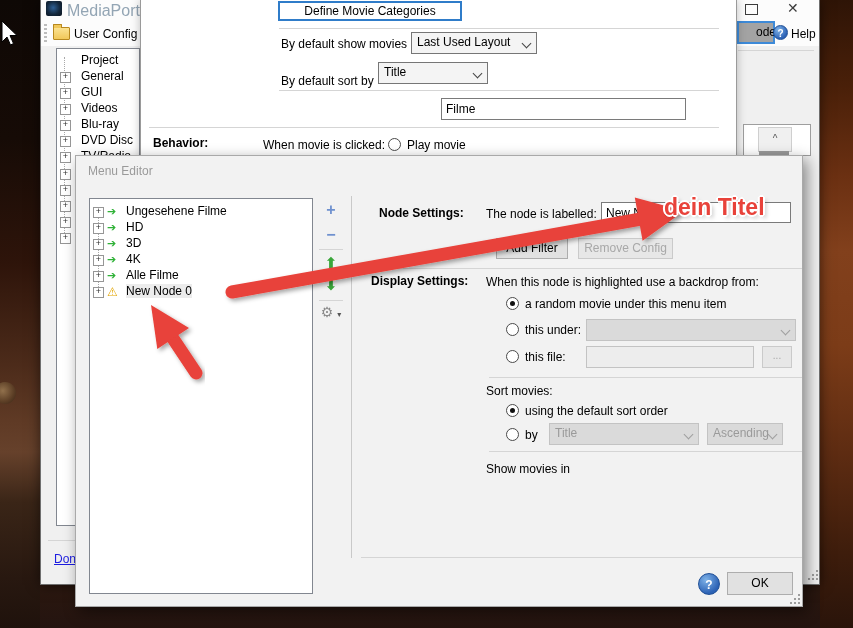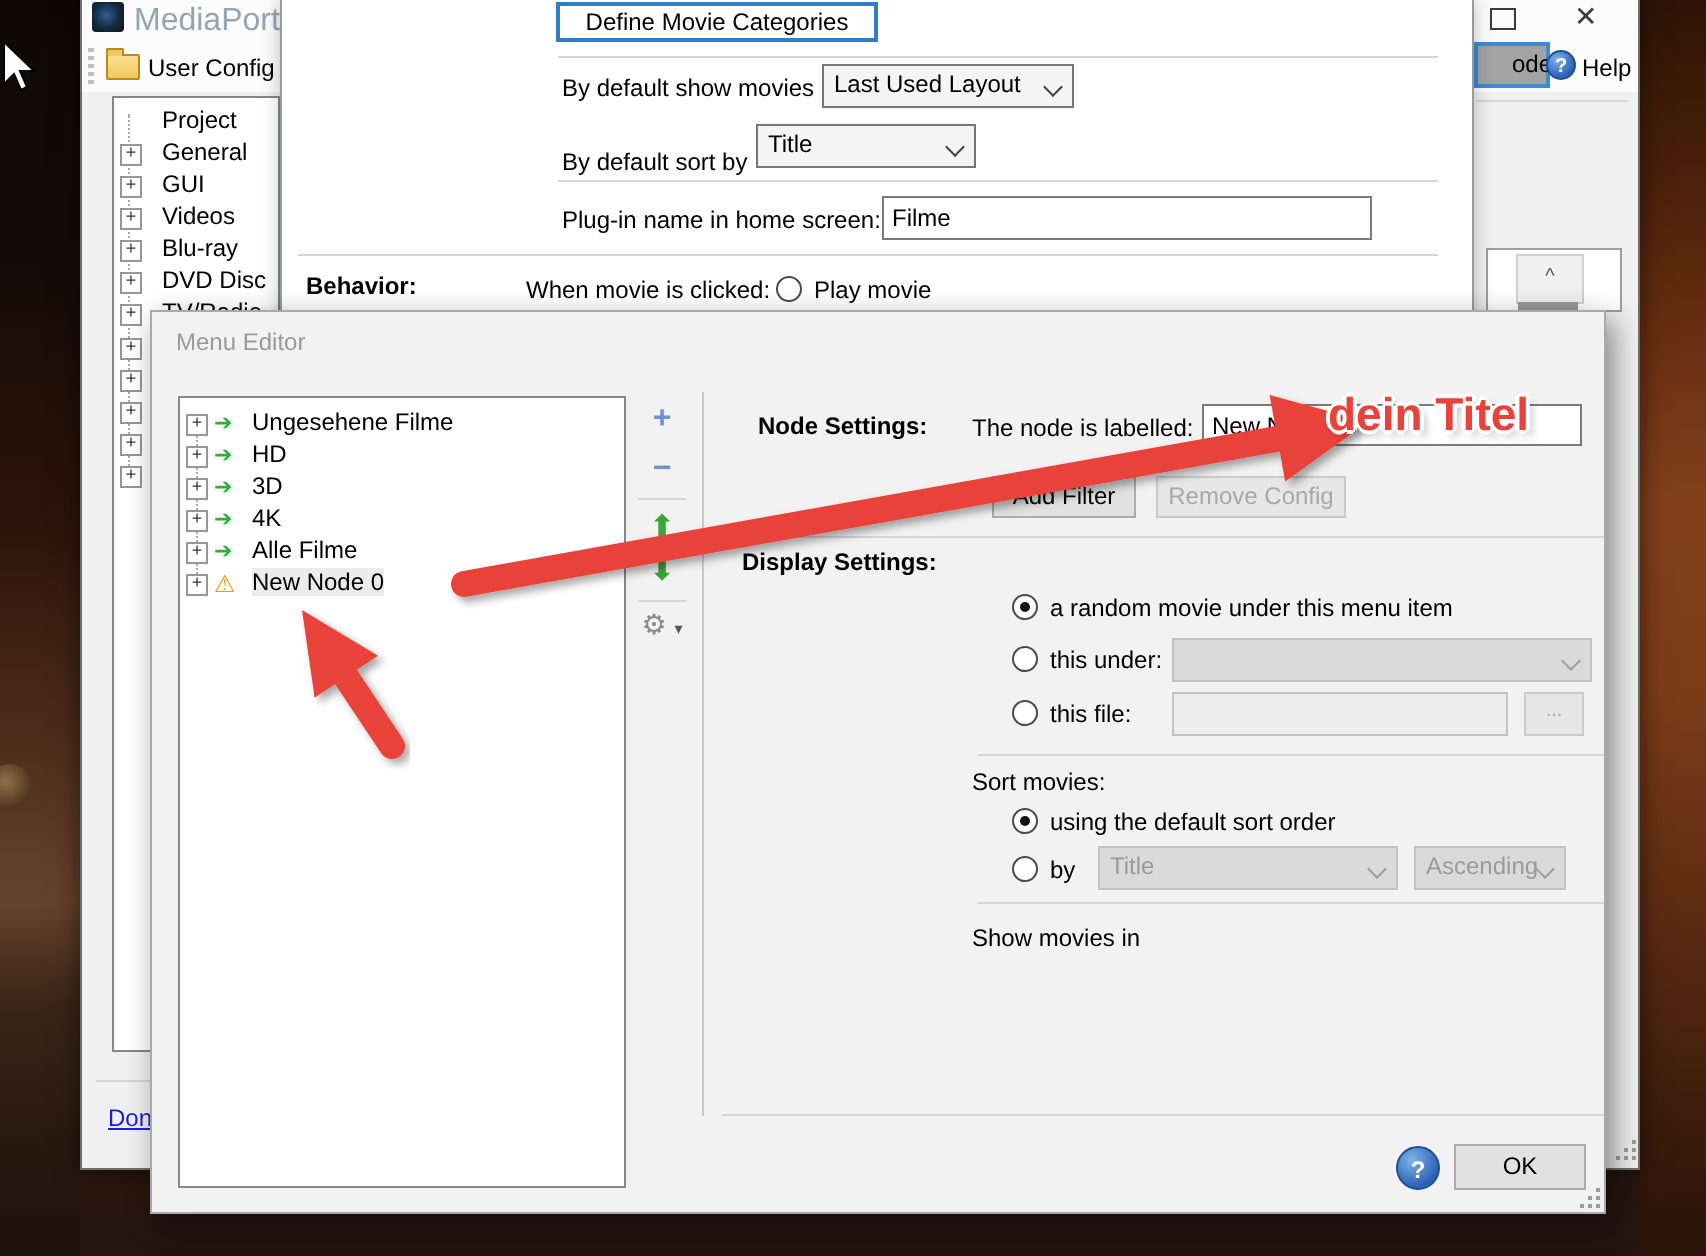--- a/index.html
+++ b/index.html
@@ -156,31 +156,30 @@
       <i style="left:9px;top:9px;"></i>
         <i style="left:5px;top:9px;"></i>
         <i style="left:1px;top:9px;"></i>
       <i style="left:9px;top:5px;"></i>
         <i style="left:5px;top:5px;"></i>
         <i style="left:9px;top:1px;"></i>
     </div>
   </div>
 
   <div class="abs" id="cat-dlg">
-    <div class="abs focus-btn" style="left:137px;top:1px;width:161px;height:20px;line-height:16px;">Define Movie Categories</div>
+    <div class="abs focus-btn" style="left:137px;top:1px;width:184px;height:20px;line-height:16px;">Define Movie Categories</div>
     <div class="abs hline" style="left:138px;top:28px;width:440px;"></div>
 
     <div class="abs" style="left:140px;top:37px;">By default show movies in</div>
     <div class="abs combo" style="left:270px;top:32px;width:126px;height:22px;">Last Used Layout</div>
 
     <div class="abs" style="left:140px;top:50px;margin-top:24px;">By default sort by</div>
     <div class="abs combo" style="left:237px;top:62px;width:110px;height:22px;">Title</div>
     <div class="abs hline" style="left:138px;top:90px;width:440px;"></div>
 
-    <div class="abs" style="left:140px;top:103px;">Plug-in name in home screen:</div>
     <input class="abs tfield" style="left: 300px; top: 98px; width: 245px; height: 22px;" value="Filme">
     <div class="abs hline" style="left:8px;top:127px;width:570px;"></div>
 
     <div class="abs bold" style="left:12px;top:136px;">Behavior:</div>
     <div class="abs" style="left:122px;top:138px;">When movie is clicked:</div>
     <div class="abs radio" style="left:247px;top:138px;"></div>
     <div class="abs" style="left:266px;top:138px;">Play movie</div>
   </div>
 
   <div class="abs" id="menu-editor">
@@ -234,20 +233,21 @@
     <div class="abs vline" style="left:275px;top:40px;height:362px;"></div>
 
     <div class="abs bold" style="left:303px;top:50px;">Node Settings:</div>
     <div class="abs" style="left:410px;top:51px;">The node is labelled:</div>
     <input class="abs tfield" style="left: 525px; top: 46px; width: 190px; height: 21px;" value="New Node 0">
     <div class="abs btn" style="left:420px;top:82px;width:72px;height:21px;line-height:19px;">Add Filter</div>
     <div class="abs btn disabled" style="left:502px;top:82px;width:95px;height:21px;line-height:19px;">Remove Config</div>
     <div class="abs hline" style="left:285px;top:112px;width:515px;"></div>
 
     <div class="abs bold" style="left:295px;top:118px;">Display Settings:</div>
+    <div class="abs" style="left:410px;top:119px;">When this node is highlighted use a backdrop from:</div>
 
     <div class="abs radio checked" style="left:430px;top:141px;"></div>
     <div class="abs" style="left:449px;top:141px;">a random movie under this menu item</div>
 
     <div class="abs radio" style="left:430px;top:167px;"></div>
     <div class="abs" style="left:449px;top:167px;">this under:</div>
     <div class="abs combo disabled" style="left:510px;top:163px;width:210px;height:22px;"></div>
 
     <div class="abs radio" style="left:430px;top:194px;"></div>
     <div class="abs" style="left:449px;top:194px;">this file:</div>

